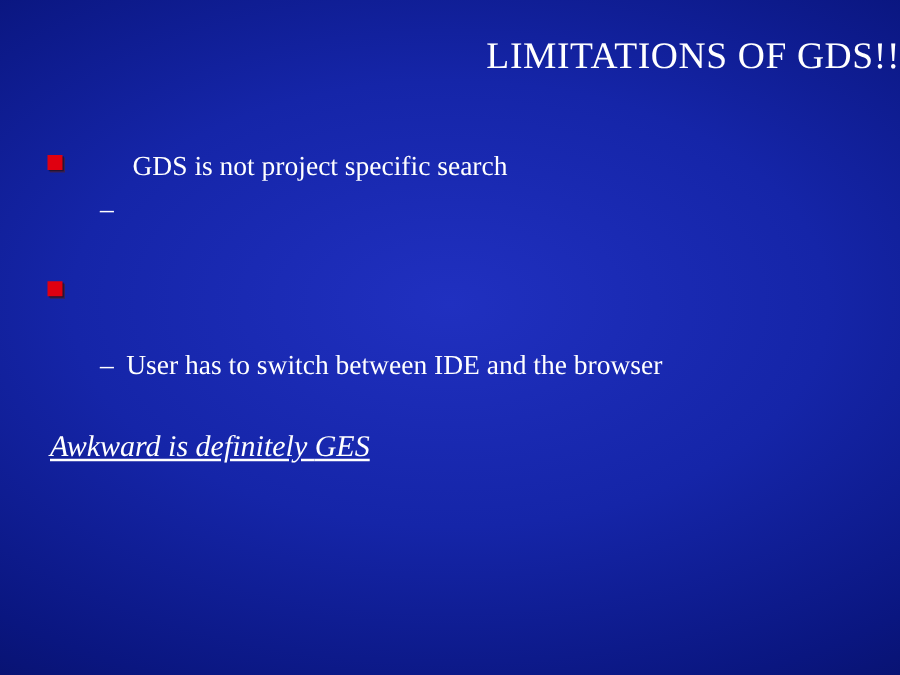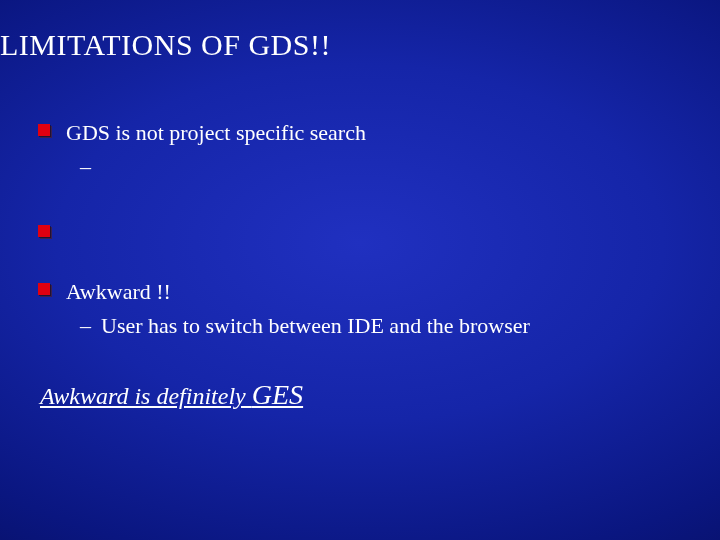--- a/index.html
+++ b/index.html
@@ -13,36 +13,37 @@
                 #010330 100%);
     font-family: "Times New Roman", Times, serif;
     color: #ffffff;
     position: relative;
   }
   .title {
     position: absolute;
     top: 28px;
     left: 0;
     width: 100%;
-    text-align: left;
+    text-align: right;
     font-size: 30px;
     font-weight: normal;
     letter-spacing: 0.5px;
     font-family: Liberation Serif, serif;
   }
   .content {
     position: absolute;
     top: 118px;
     left: 40px;
     right: 40px;
   }
   .bullet-item {
     display: flex;
     align-items: flex-start;
     margin-bottom: 4px;
+    gap: 40px;
   }
   .bullet-icon {
     flex: 0 0 auto;
     width: 12px;
     height: 12px;
     margin-top: 8px;
     margin-right: 14px;
     position: relative;
   }
   .bullet-icon .sq {
@@ -78,21 +79,21 @@
     line-height: 1.35;
   }
   .group { margin-bottom: 38px; }
   .solution {
     font-size: 24px;
     font-style: italic;
     text-decoration: underline;
     margin-top: 10px;
   }
   .solution .big {
-    font-size: 28px;
+    font-size: 24px;
   }
 </style>
 </head>
 <body>
 
 <div class="title">LIMITATIONS OF GDS!!</div>
 
 <div class="content">
 
   <div class="group">
@@ -111,27 +112,20 @@
   <div class="group">
     <div class="bullet-item">
       <span class="bullet-icon">
           <span class="sq"></span>
           <span class="sq front"></span>
         </span>
     </div>
   </div>
 
   <div class="group">
-    <div class="bullet-item">
-      <span class="bullet-icon">
-          <span class="sq"></span>
-          <span class="sq front"></span>
-        </span>
-      <span class="bullet-text">Awkward !!</span>
-    </div>
     <div class="sub-item">
       <span class="dash">–</span>
       <span class="sub-text">User has to switch between IDE and the browser</span>
     </div>
   </div>
 
   <div class="solution">
     <span>Awkward is definitely </span><span class="big">GES</span>
   </div>
 

